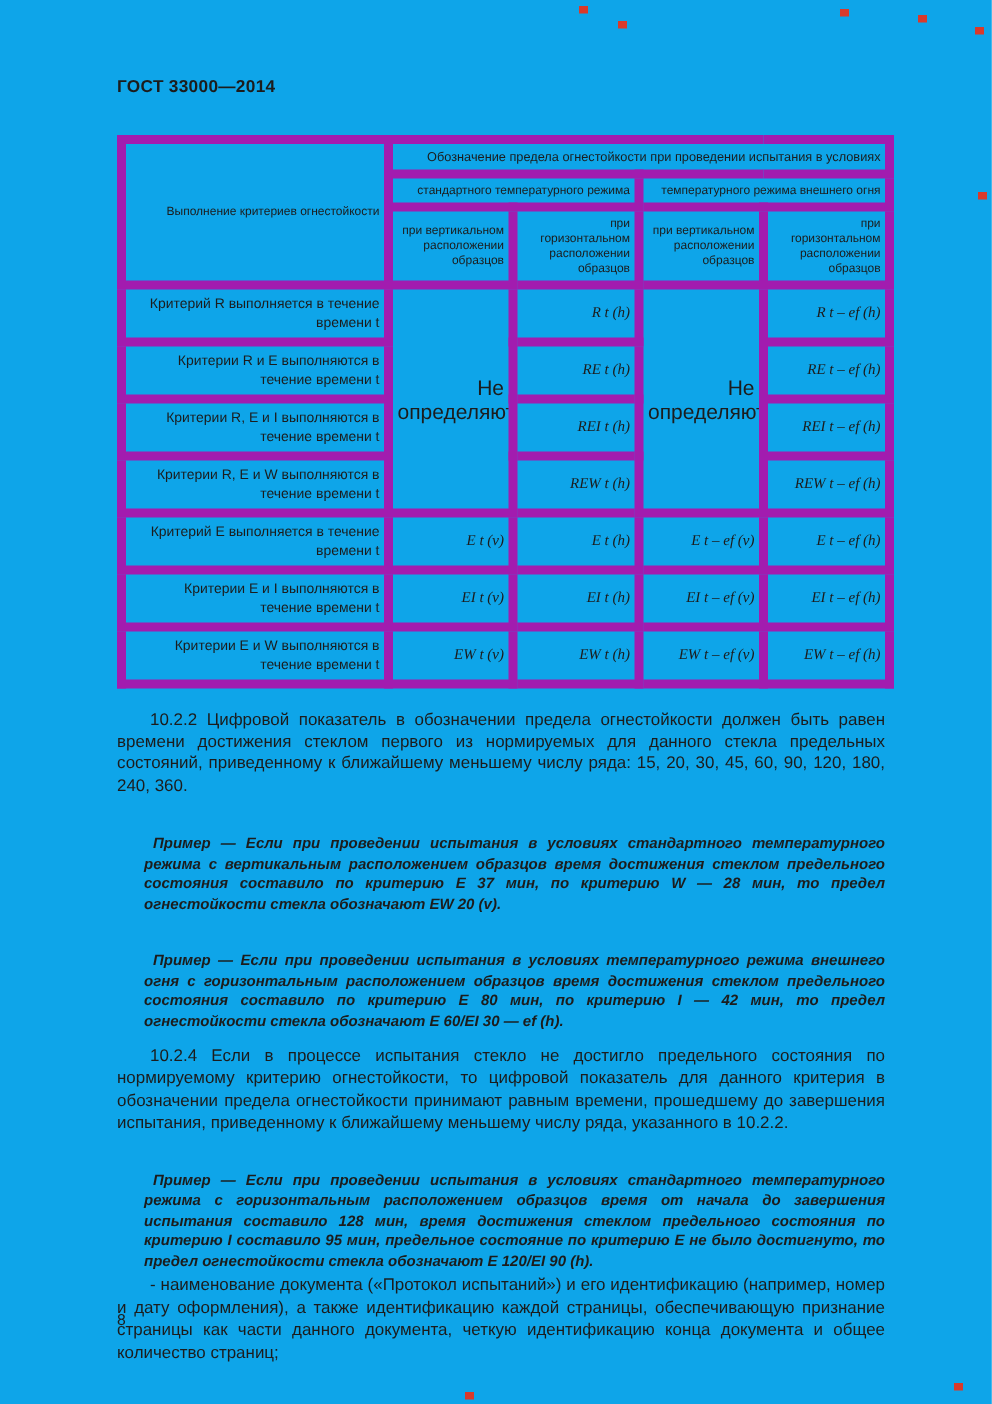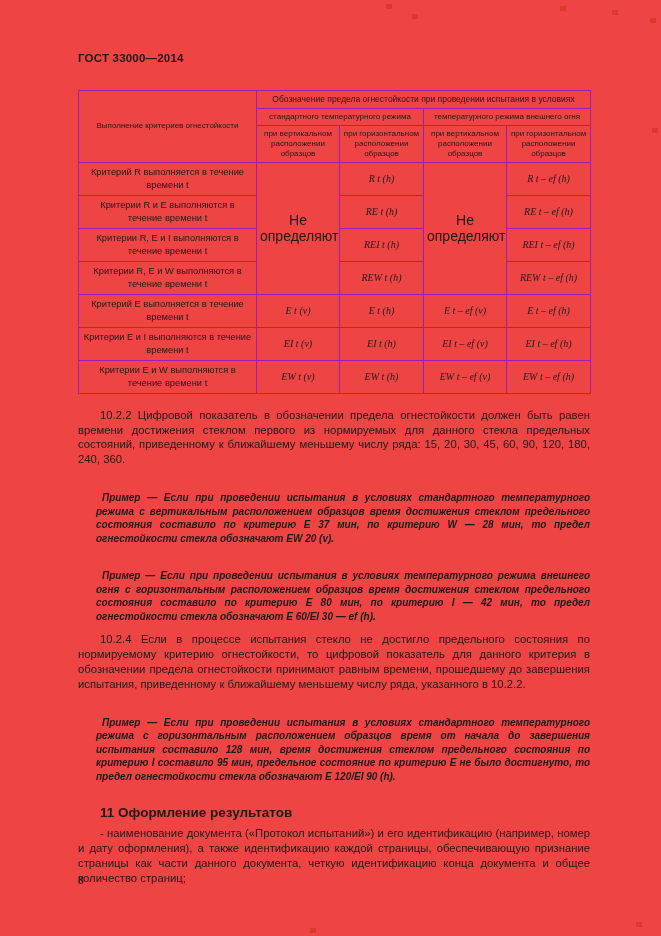--- a/index.html
+++ b/index.html
@@ -5,21 +5,21 @@
   html, body { margin: 0; padding: 0; }
   body {
     width: 661px; height: 936px;
     background: #f2f2f2;
     font-family: "Liberation Sans", sans-serif;
     color: #1c1c1c;
   }
   .page {
     position: relative;
     width: 661px; height: 936px;
-    background: #ef4444;
+    background: #0ea5e9;
     overflow: hidden;
   }
   .content {
     position: absolute;
     left: 78px; top: 52px;
     width: 512px;
   }
   .doc-header {
     font-size: 11.5px;
     font-weight: bold;
@@ -29,24 +29,24 @@
   .table-caption {
     font-size: 9.5px;
     margin-bottom: 6px;
   }
   table.gost {
     border-collapse: collapse;
     width: 100%;
     table-layout: fixed;
   }
   table.gost th, table.gost td {
-    border: 1px solid #a21caf;
+    border: 6px solid #a21caf;
     padding: 3px 3px;
     vertical-align: middle;
-    text-align: center;
+    text-align: right;
     overflow: hidden;
   }
   table.gost thead th {
     font-weight: normal;
     font-size: 8px;
     line-height: 1.25;
   }
   table.gost thead th.top-span { font-size: 8.5px; }
   td.crit {
     font-size: 9.3px;
@@ -181,21 +181,20 @@
         </tr>
       </tbody>
     </table>
 
     <div class="bodytext">
       <p class="para">10.2.2  Цифровой показатель в обозначении предела огнестойкости должен быть равен времени достижения стеклом первого из нормируемых для данного стекла предельных состояний, приведенному к ближайшему меньшему числу ряда: 15, 20, 30, 45, 60, 90, 120, 180, 240, 360.</p>
       <p class="example">Пример — Если при проведении испытания в условиях стандартного температурного режима с вертикальным расположением образцов время достижения стеклом предельного состояния составило по критерию E 37 мин, по критерию W — 28 мин, то предел огнестойкости стекла обозначают EW 20 (v).</p>
       <p class="example">Пример — Если при проведении испытания в условиях температурного режима внешнего огня с горизонтальным расположением образцов время достижения стеклом предельного состояния составило по критерию E 80 мин, по критерию I — 42 мин, то предел огнестойкости стекла обозначают E 60/EI 30 — ef (h).</p>
       <p class="para">10.2.4  Если в процессе испытания стекло не достигло предельного состояния по нормируемому критерию огнестойкости, то цифровой показатель для данного критерия в обозначении предела огнестойкости принимают равным времени, прошедшему до завершения испытания, приведенному к ближайшему меньшему числу ряда, указанного в 10.2.2.</p>
       <p class="example">Пример — Если при проведении испытания в условиях стандартного температурного режима с горизонтальным расположением образцов время от начала до завершения испытания составило 128 мин, время достижения стеклом предельного состояния по критерию I составило 95 мин, предельное состояние по критерию E не было достигнуто, то предел огнестойкости стекла обозначают E 120/EI 90 (h).</p>
-      <h2 class="section">11  Оформление результатов</h2>
       <p class="listitem">-  наименование документа («Протокол испытаний») и его идентификацию (например, номер и дату оформления), а также идентификацию каждой страницы, обеспечивающую признание страницы как части данного документа, четкую идентификацию конца документа и общее количество страниц;</p>
     </div>
 
   </div>
 
   <div class="page-number">8</div>
 
   <div>
       <div class="mark" style="left: 386px; top: 4px; background: rgb(217, 58, 43);"></div>
       <div class="mark" style="left: 412px; top: 14px; background: rgb(217, 58, 43);"></div>

